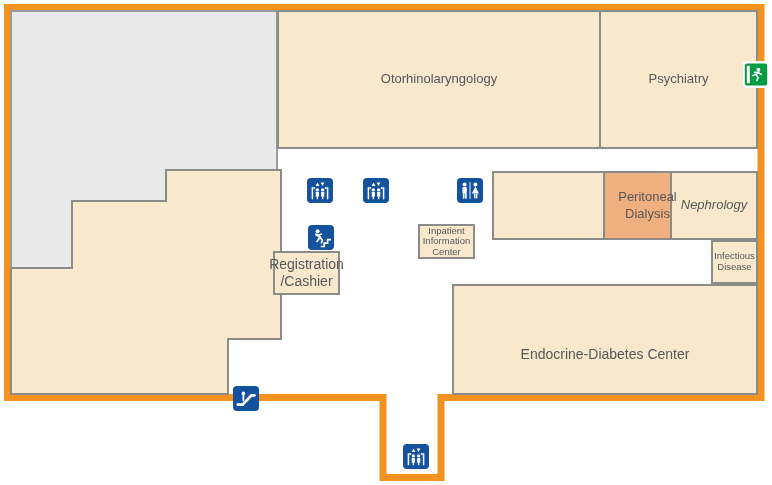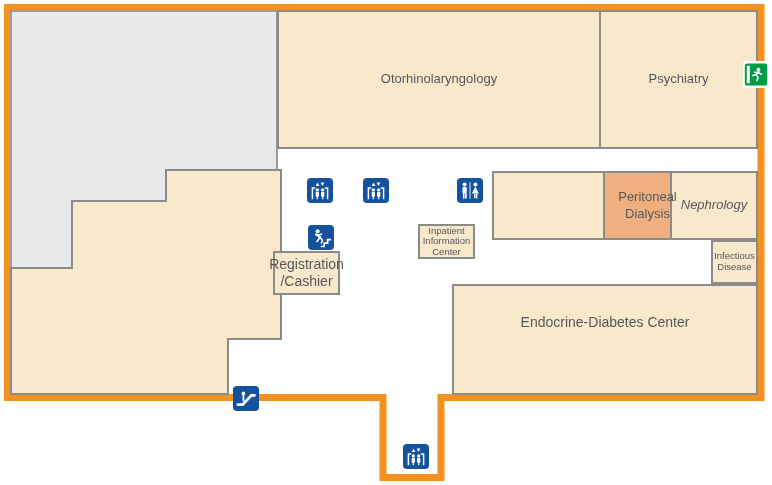--- a/index.html
+++ b/index.html
@@ -45,21 +45,21 @@
     <rect class="room" x="419" y="225" width="55" height="33"></rect>
   </svg>
 
   <div class="room-label" style="left:278px;top:11px;width:322px;height:137px;">Otorhinolaryngology</div>
   <div class="room-label" style="left:600px;top:11px;width:157px;height:137px;">Psychiatry</div>
   <div class="room-label" style="left:604px;top:172px;width:87px;height:67px;">Peritoneal
 Dialysis</div>
   <div class="room-label" style="left:671px;top:172px;width:86px;height:67px;font-style:italic;">Nephrology</div>
   <div class="room-label lbl-xs" style="left:712px;top:241px;width:45px;height:42px;">Infectious
 Disease</div>
-  <div class="room-label lbl-lg" style="left:453px;top:268px;width:304px;height:109px;border-radius:25px;">Endocrine-Diabetes Center</div>
+  <div class="room-label lbl-lg" style="left:453px;top:300px;width:304px;height:109px;border-radius:25px;">Endocrine-Diabetes Center</div>
   <div class="room-label lbl-sm" style="left:274px;top:252px;width:65px;height:42px;">Registration
 /Cashier</div>
   <div class="room-label lbl-xs" style="left:419px;top:225px;width:55px;height:33px;">Inpatient
 Information
 Center</div>
 
   <div class="icon" style="left:307px;top:178px;">
     <svg width="26" height="25" viewBox="0 0 26 25" fill="#fff">
       <polygon points="8.6,8 12.4,8 10.5,4.4"></polygon>
       <polygon points="13.6,4.4 17.4,4.4 15.5,8"></polygon>

